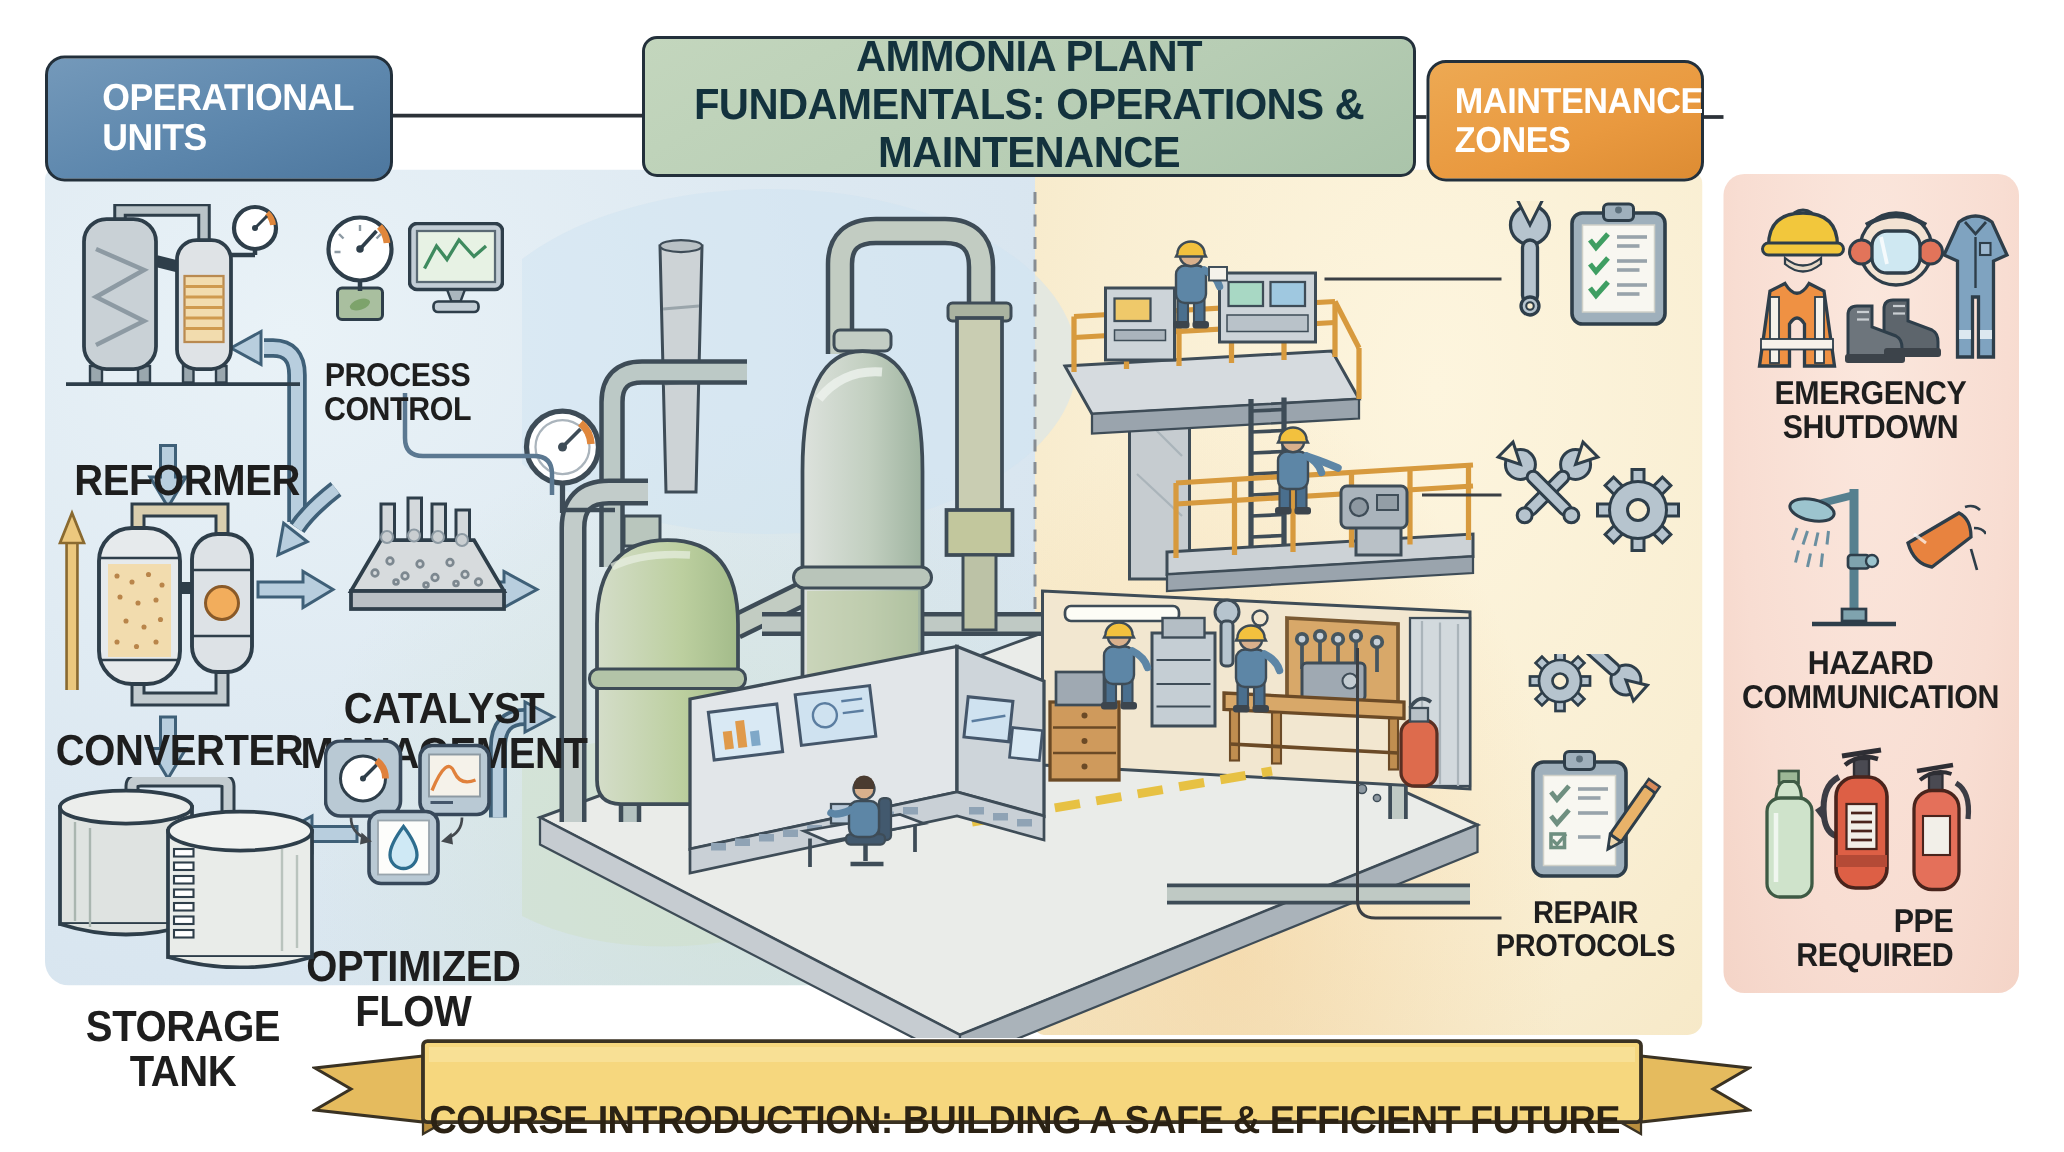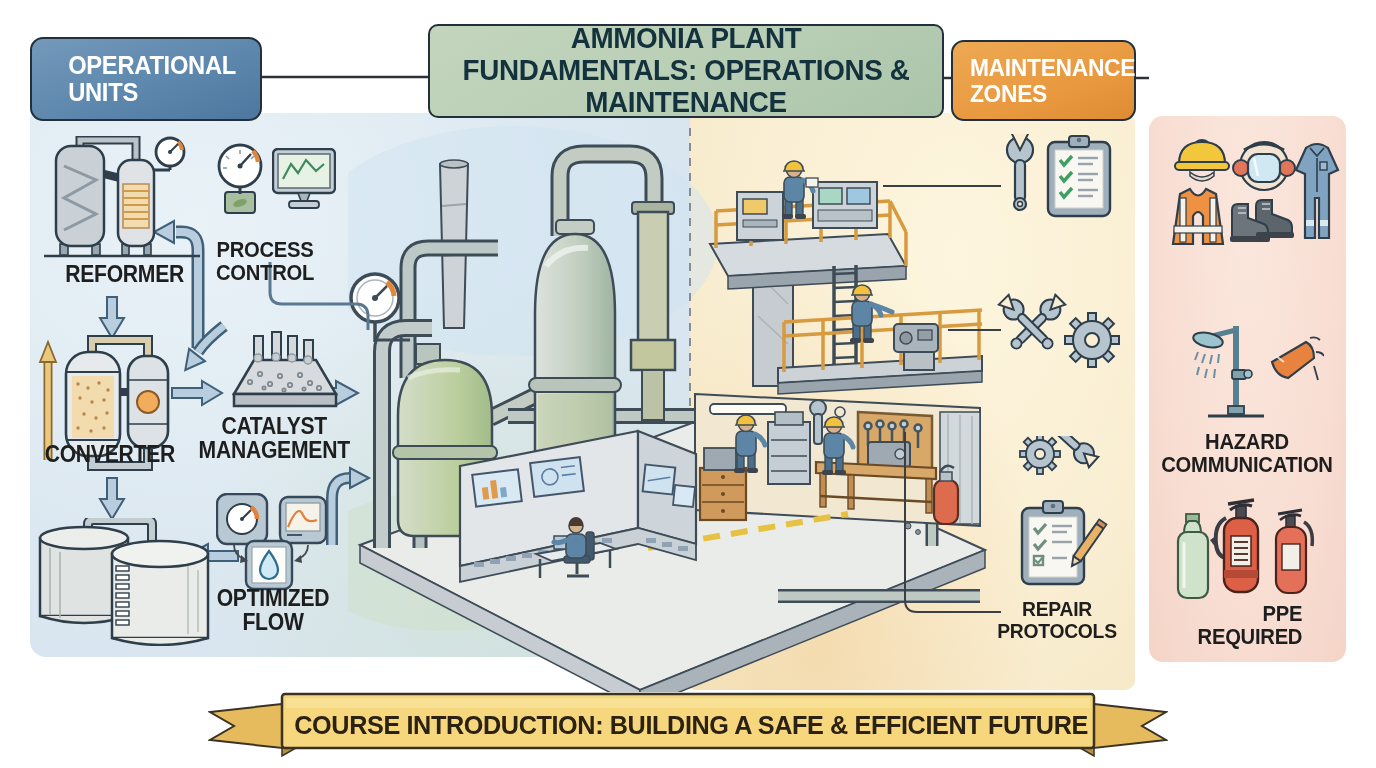--- a/index.html
+++ b/index.html
@@ -22,22 +22,22 @@
   #tab-maint{left:951px;top:40px;width:181px;height:77px;font-size:24px;
     background:linear-gradient(160deg,#eda953 0%,#e9993f 60%,#dd8c33 100%);}
   #tab-safety{left:1149px;top:37px;width:197px;height:79px;font-size:25px;
     background:linear-gradient(160deg,#e57257 0%,#e0614a 60%,#d55540 100%);}
   #title-box{left:428px;top:24px;width:512px;height:90px;display:flex;align-items:center;justify-content:center;
     text-align:center;background:linear-gradient(150deg,#c3d6bd 0%,#b7cdb4 60%,#aac4aa 100%);
     border:2.5px solid #23303b;border-radius:10px;color:#13323d;font-weight:700;font-size:29px;line-height:1.1;letter-spacing:-.4px;}
   #title-box .inner{transform:scaleX(.96);width:480px;}
   .lbl{color:#1e1e1e;font-weight:700;text-align:center;line-height:1.05;letter-spacing:-.3px;}
   .lbl .inner{display:inline-block;transform:scaleX(.92);}
-  .l22{font-size:22px;} .l23{font-size:23px;} .l21{font-size:21px;}
-  #banner-text{left:282px;top:703px;width:810px;height:44px;display:flex;align-items:center;justify-content:flex-start;
+  .l22{font-size:22px;} .l23{font-size:29px;margin-top:44px;} .l21{font-size:21px;}
+  #banner-text{left:282px;top:724px;width:810px;height:44px;display:flex;align-items:center;justify-content:flex-end;
     color:#2b2214;font-weight:700;font-size:26px;letter-spacing:-.4px;}
   #banner-text .inner{transform:scaleX(.97);white-space:nowrap;}
   svg{display:block;}
   .z1{z-index:1}.z2{z-index:2}.z3{z-index:3}.z4{z-index:4}.z5{z-index:5}
 </style>
 </head>
 <body>
 
 <div id="canvas">
 
@@ -523,20 +523,21 @@
       <rect x="88" y="75" width="13" height="5"></rect>
         <rect x="88" y="84" width="13" height="5"></rect>
         <rect x="88" y="93" width="13" height="5"></rect>
       <rect x="88" y="102" width="13" height="5"></rect>
     </g>
     <g stroke="#b9c3bd" stroke-width="1.6">
         <line x1="160" y1="48" x2="160" y2="116"></line>
         <line x1="170" y1="52" x2="170" y2="114"></line>
       </g>
   </svg>
+  <div class="abs z4 lbl l23" style="left:22px;top:626px;width:200px;"><span class="inner">STORAGE TANK</span></div>
 
   <svg class="abs z4" style="left:1000px;top:134px;" width="116" height="84" viewBox="0 0 116 84">
     <g stroke="#2e3e4a" stroke-width="2.2">
       <circle cx="20" cy="16" r="13" fill="#b6c4ce"></circle>
       <polygon points="11,-2 29,-2 20,16" fill="#f9eed2" stroke="#2e3e4a" stroke-width="2"></polygon>
       <rect x="15" y="26" width="10" height="42" rx="5" fill="#b6c4ce"></rect>
       <circle cx="20" cy="70" r="6" fill="#b6c4ce"></circle>
         <circle cx="20" cy="70" r="2.5" fill="#f9eed2" stroke-width="1.4"></circle>
     </g>
     <g>
@@ -674,20 +675,21 @@
       <rect x="0" y="40" width="40" height="6" rx="2" fill="#3c434a"></rect>
         <rect x="26" y="36" width="38" height="6" rx="2" fill="#3c434a"></rect>
       <g stroke="#c9ced2" stroke-width="1.5">
           <line x1="8" y1="12" x2="16" y2="12"></line>
           <line x1="8" y1="17" x2="16" y2="17"></line>
           <line x1="32" y1="8" x2="40" y2="8"></line>
           <line x1="32" y1="13" x2="40" y2="13"></line>
         </g>
     </g>
   </svg>
+  <div class="abs z4 lbl l22" style="left:1162px;top:250px;width:170px;"><span class="inner">EMERGENCY SHUTDOWN</span></div>
 
   <svg class="abs z4" style="left:1184px;top:318px;" width="140" height="110" viewBox="0 0 140 110">
     <g>
       <line x1="52" y1="8" x2="52" y2="94" stroke="#56808f" stroke-width="6"></line>
       <line x1="52" y1="12" x2="28" y2="18" stroke="#56808f" stroke-width="5"></line>
       <ellipse cx="24" cy="22" rx="15" ry="7" fill="#9cc4ce" stroke="#2e3e4a" stroke-width="2" transform="rotate(12 24 22)"></ellipse>
       <g stroke="#6a8fa0" stroke-width="2">
           <line x1="14" y1="34" x2="11" y2="42"></line>
           <line x1="21" y1="36" x2="18" y2="45"></line>
           <line x1="28" y1="37" x2="26" y2="46"></line>

